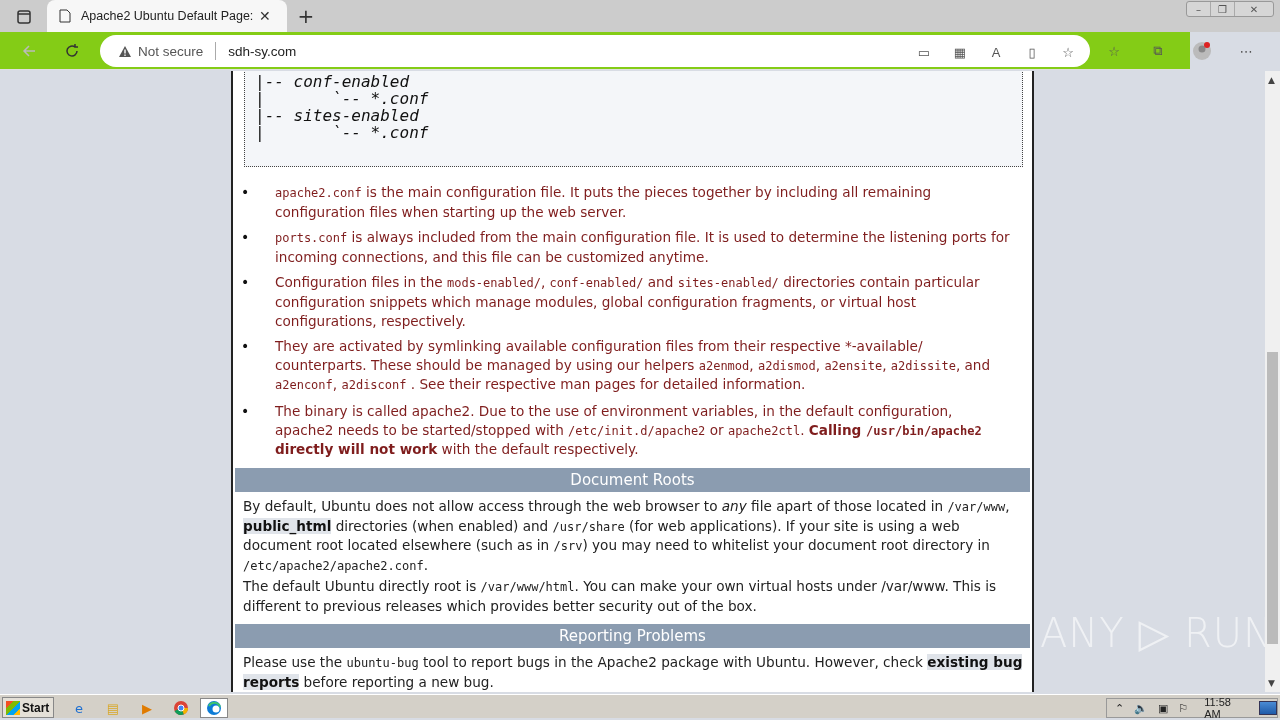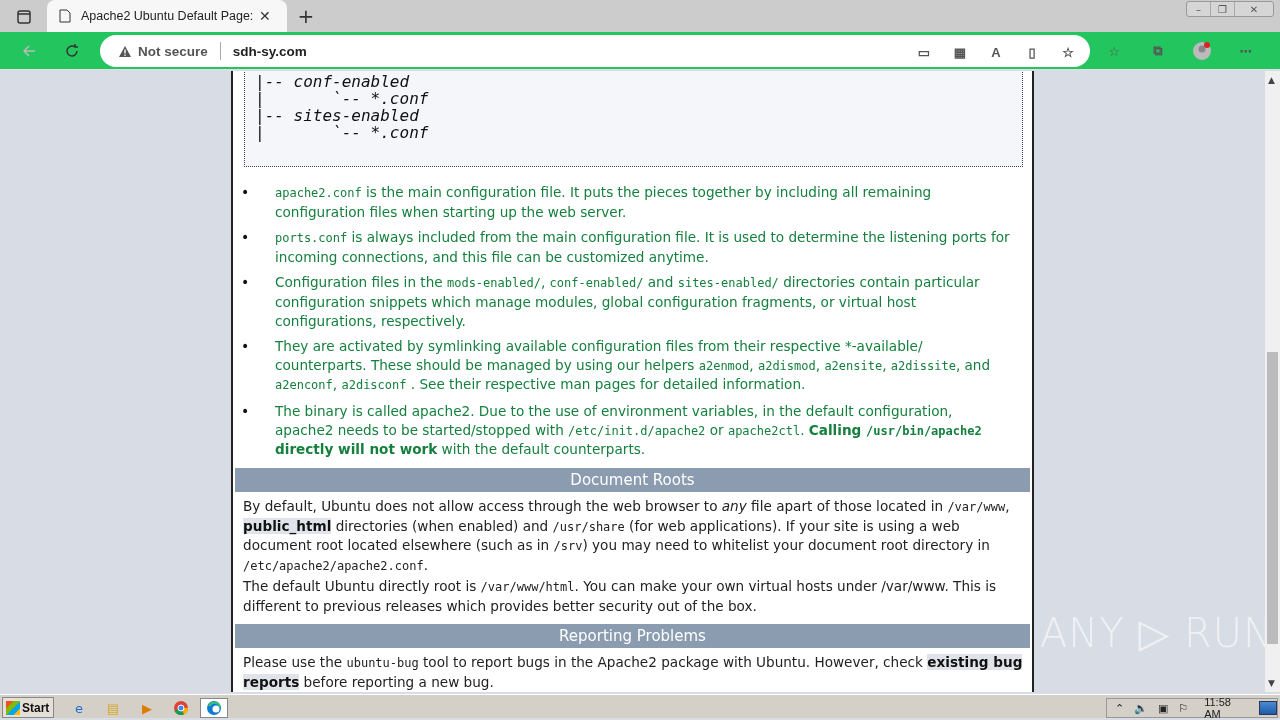--- a/index.html
+++ b/index.html
@@ -7,34 +7,34 @@
   .titlebar { position: absolute; left: 0; top: 0; width: 1280px; height: 32px; background: #cccccc; }
   .tab-actions { position: absolute; left: 10px; top: 6px; width: 28px; height: 22px; display: flex; align-items: center; justify-content: center; }
   .tab { position: absolute; left: 47px; top: 0; width: 240px; height: 32px; background: #f7f7f7; border-radius: 8px 8px 0 0; display: flex; align-items: center; padding-left: 12px; font-size: 12px; color: #222; }
   .tab .tab-title { margin-left: 10px; white-space: nowrap; overflow: hidden; width: 172px; font-family: "Liberation Sans", sans-serif; font-size: 12.5px; }
   .tab .tab-close { margin-left: 6px; font-size: 14px; color: #333; }
   .newtab { position: absolute; left: 294px; top: 4px; width: 24px; height: 24px; font-size: 20px; color: #333; display: flex; align-items: center; justify-content: center; }
   .winctl { position: absolute; right: 6px; top: 1px; height: 16px; display: flex; border: 1px solid #999; border-radius: 3px; background: #d6d6d6; }
   .winctl span { width: 24px; height: 14px; display: flex; align-items: center; justify-content: center; font-size: 10px; color: #555; border-right: 1px solid #aaa; }
   .winctl span:last-child { border-right: none; width: 38px; }
 
-  .toolbar { position: absolute; left: 0; top: 32px; width: 1280px; height: 38px; background: #22c55e; border-bottom: 1px solid #e0e0e0; font-weight: bold; }
+  .toolbar { position: absolute; left: 0; top: 32px; width: 1190px; height: 38px; background: #84cc16; border-bottom: 1px solid #e0e0e0; }
   .nav-btn { position: absolute; top: 6px; width: 26px; height: 26px; display: flex; align-items: center; justify-content: center; color: #333; }
   .addressbar { position: absolute; left: 100px; top: 3px; width: 990px; height: 32px; background: #fff; border-radius: 16px; display: flex; align-items: center; padding-left: 18px; font-family: "Liberation Sans", sans-serif; font-size: 13.5px; }
   .addressbar .ns { color: #555; margin-left: 6px; }
   .addressbar .sep { width: 1px; height: 18px; background: #aaa; margin: 0 12px; }
   .addressbar .url { color: #222; }
   .addr-icons { position: absolute; right: 12px; top: 7px; display: flex; gap: 16px; }
   .addr-icons span, .tb-icons span { width: 20px; height: 20px; display: flex; align-items: center; justify-content: center; color: #555; font-size: 13px; }
   .tb-icons { position: absolute; left: 1104px; top: 9px; display: flex; gap: 24px; }
 
   .viewport { position: absolute; left: 0; top: 71px; width: 1265px; height: 621px; background: #d8dce4; overflow: hidden; }
   .page { position: absolute; left: 231px; top: 0; width: 803px; height: 621px; background: #fff; border-left: 2px solid #222; border-right: 2px solid #222; }
   .pre { position: absolute; left: 11px; top: -10px; width: 779px; height: 106px; background: #f4f6f9; border: 1px dotted #444; border-top: none; font-family: "DejaVu Sans Mono", monospace; font-style: italic; font-size: 16px; line-height: 17px; color: #111; padding: 12px 0 0 10px; white-space: pre; }
-  .bullets { position: absolute; left: 8px; top: 112px; width: 770px; font-family: "DejaVu Sans", sans-serif; font-size: 13.6px; line-height: 18.6px; color: #15803d; }
+  .bullets { position: absolute; left: 8px; top: 112px; width: 770px; font-family: "DejaVu Sans", sans-serif; font-size: 13.6px; line-height: 18.6px; color: #7f1d1d; }
   .bullets li { list-style: none; position: relative; padding-left: 34px; margin-bottom: 7px; }
   .bullets li::before { content: "\2022"; position: absolute; left: 0; top: 0; font-size: 14px; color: #111; }
   code, .mono { font-family: "DejaVu Sans Mono", monospace; font-size: 12px; }
   b { font-weight: bold; }
   .section-head { position: absolute; left: 2px; width: 795px; height: 24px; background: #8b9cb0; color: #fff; text-align: center; font-size: 15px; line-height: 24px; }
   .para { position: absolute; left: 10px; width: 780px; font-size: 13.6px; line-height: 18.6px; color: #222; }
   .hl { background: #e0e4ea; font-weight: bold; color: #111; }
 
   .scrollbar { position: absolute; left: 1265px; top: 71px; width: 15px; height: 621px; background: #f0f0f0; }
   .scroll-up { position: absolute; top: 4px; left: 3px; font-size: 9px; color: #444; }
@@ -121,21 +121,21 @@
 
 <div class="viewport">
   <div class="page">
     <div class="pre"><div>|-- conf-enabled</div><div>|       `-- *.conf</div><div>|-- sites-enabled</div><div>|       `-- *.conf</div></div>
 
     <ul class="bullets">
       <li><code>apache2.conf</code><span> is the main configuration file. It puts the pieces together by including all remaining configuration files when starting up the web server.</span></li>
       <li><code>ports.conf</code><span> is always included from the main configuration file. It is used to determine the listening ports for incoming connections, and this file can be customized anytime.</span></li>
       <li><span>Configuration files in the </span><code>mods-enabled/</code><span>, </span><code>conf-enabled/</code><span> and </span><code>sites-enabled/</code><span> directories contain particular configuration snippets which manage modules, global configuration fragments, or virtual host configurations, respectively.</span></li>
       <li><span>They are activated by symlinking available configuration files from their respective *-available/ counterparts. These should be managed by using our helpers </span><code>a2enmod</code><span>, </span><code>a2dismod</code><span>, </span><code>a2ensite</code><span>, </span><code>a2dissite</code><span>, and </span><code>a2enconf</code><span>, </span><code>a2disconf</code><span> . See their respective man pages for detailed information.</span></li>
-      <li><span>The binary is called apache2. Due to the use of environment variables, in the default configuration, apache2 needs to be started/stopped with </span><code>/etc/init.d/apache2</code><span> or </span><code>apache2ctl</code><span>. </span><b>Calling </b><b><code>/usr/bin/apache2</code></b><b> directly will not work</b><span> with the default counterparts.</span></li>
+      <li><span>The binary is called apache2. Due to the use of environment variables, in the default configuration, apache2 needs to be started/stopped with </span><code>/etc/init.d/apache2</code><span> or </span><code>apache2ctl</code><span>. </span><b>Calling </b><b><code>/usr/bin/apache2</code></b><b> directly will not work</b><span> with the default respectively.</span></li>
     </ul>
 
     <div class="section-head" style="top:397px;">Document Roots</div>
     <div class="para" style="top:426px;"><span>By default, Ubuntu does not allow access through the web browser to </span><em>any</em><span> file apart of those located in </span><code>/var/www</code><span>, </span><span class="hl">public_html</span><span> directories (when enabled) and </span><code>/usr/share</code><span> (for web applications). If your site is using a web document root located elsewhere (such as in </span><code>/srv</code><span>) you may need to whitelist your document root directory in </span><code>/etc/apache2/apache2.conf</code><span>.</span></div>
     <div class="para" style="top:506px;"><span>The default Ubuntu directly root is </span><code>/var/www/html</code><span>. You can make your own virtual hosts under /var/www. This is different to previous releases which provides better security out of the box.</span></div>
 
     <div class="section-head" style="top:553px;">Reporting Problems</div>
     <div class="para" style="top:582px;"><span>Please use the </span><code>ubuntu-bug</code><span> tool to report bugs in the Apache2 package with Ubuntu. However, check </span><span class="hl">existing bug reports</span><span> before reporting a new bug.</span></div>
   </div>
 </div>

